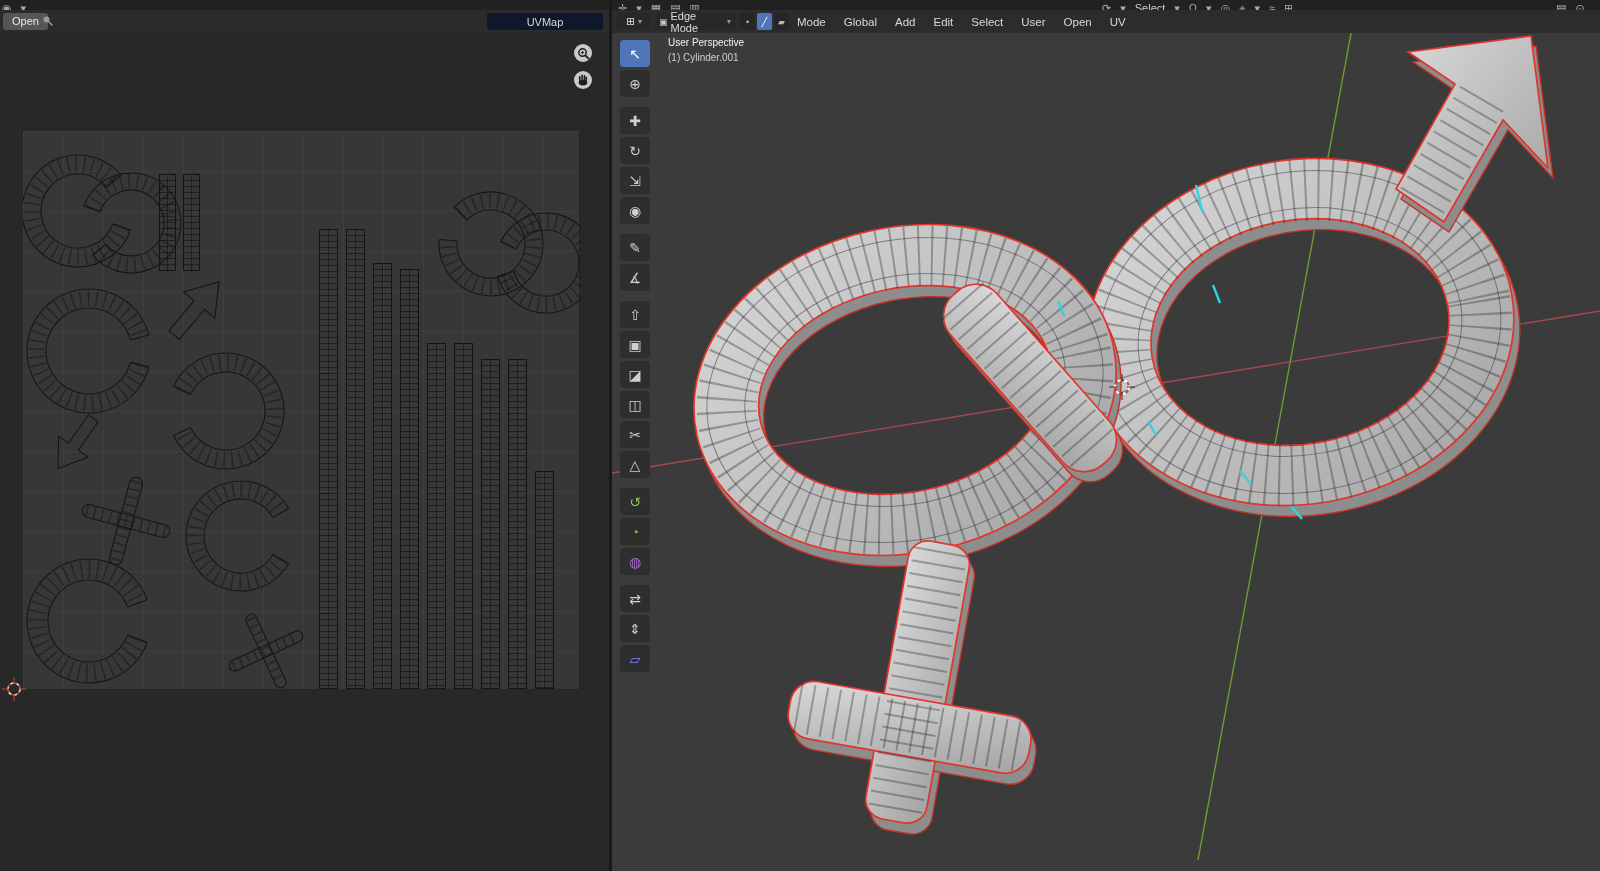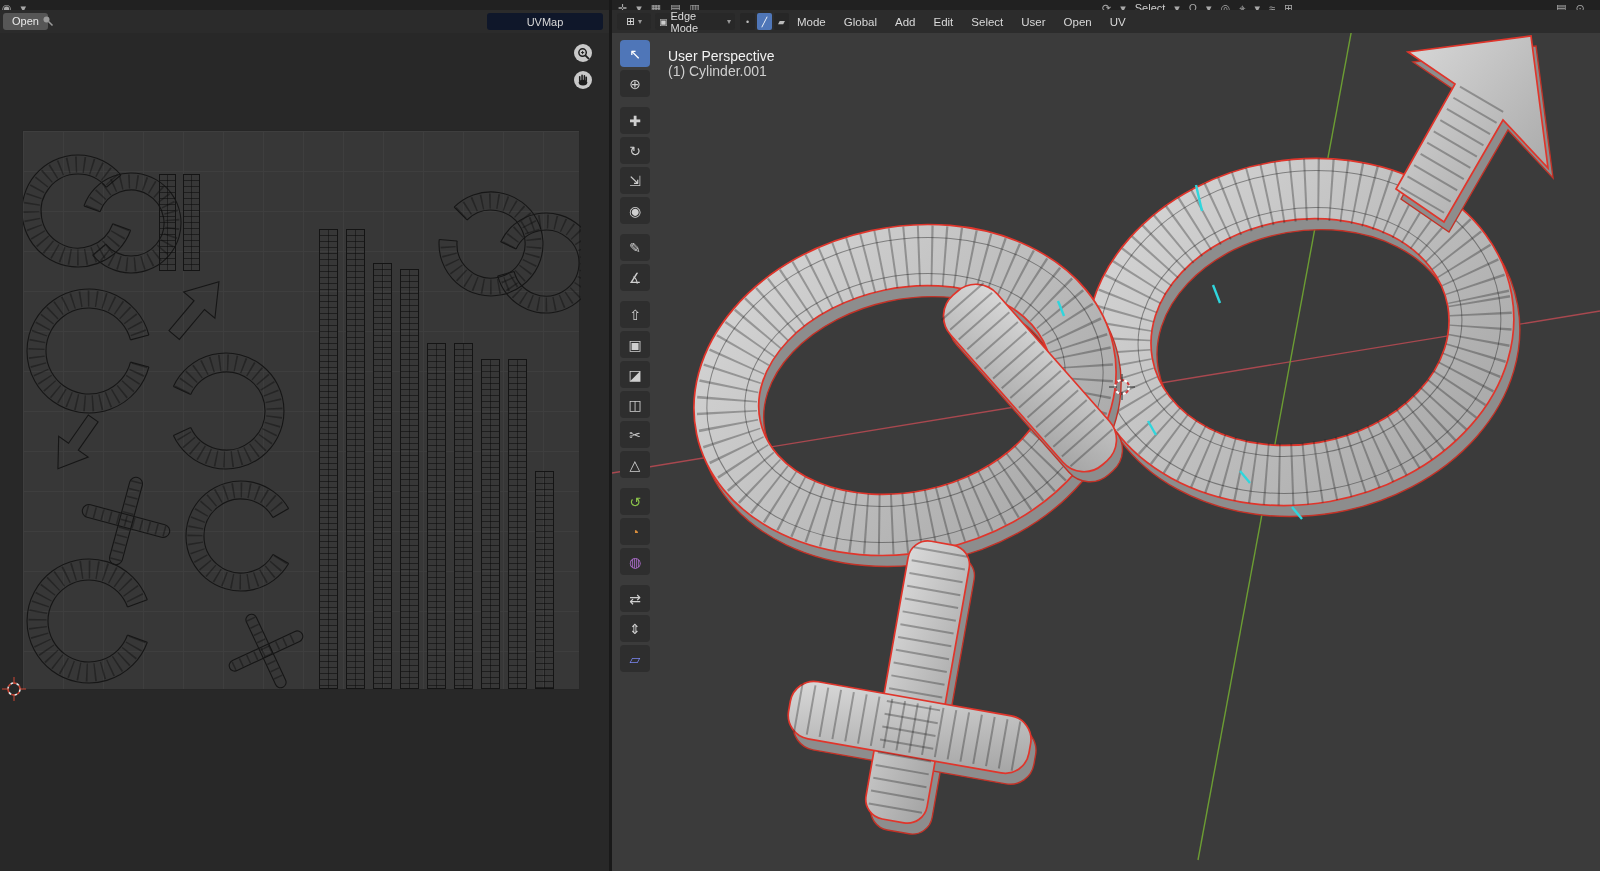--- a/index.html
+++ b/index.html
@@ -39,21 +39,21 @@
      background-image:
        linear-gradient(90deg,transparent calc(50% - .6px),rgba(10,10,10,.5) calc(50% - .6px),rgba(10,10,10,.5) calc(50% + .6px),transparent calc(50% + .6px)),
        repeating-linear-gradient(180deg,transparent 0 5px,rgba(10,10,10,.55) 5px 6px)}
   .uvp{stroke:#161616;stroke-width:1.1;fill:none}
   .uvr{stroke:#101010;opacity:.45;fill:none;stroke-dasharray:1.5 6.5}
   .round-btn{position:absolute;width:18px;height:18px;border-radius:50%;background:#c9c9c9;
              display:flex;align-items:center;justify-content:center}
   
   #vp-body{position:absolute;left:612px;top:33px;width:988px;height:838px;background:#3b3b3b;overflow:hidden}
   #scene{position:absolute;left:0;top:0}
-  #overlay-text{position:absolute;left:56px;top:16px;font-size:14px;line-height:15px;z-index:2}
+  #overlay-text{position:absolute;left:56px;top:2px;font-size:10px;line-height:15px;z-index:2}
   #toolbar{position:absolute;left:8px;top:7px;width:30px;display:flex;flex-direction:column;gap:3px;z-index:3}
   .tool{width:30px;height:27px;background:#2e2e2e;border-radius:4px;display:flex;align-items:center;
         justify-content:center;font-size:14px;color:#cfcfcf}
   .tool.on{background:#4f76b8;color:#fff}
   .met{fill:url(#met);stroke:#e0352b;stroke-width:1.7}
   .dark{fill:#8d8d8d;stroke:#c23227;stroke-width:1.4}
   .wire{fill:none;stroke:#242424;stroke-width:1;opacity:.45}
   .rung{fill:none;stroke:#1c1c1c;opacity:.32;stroke-dasharray:2 11}
 </style>
 </head>

